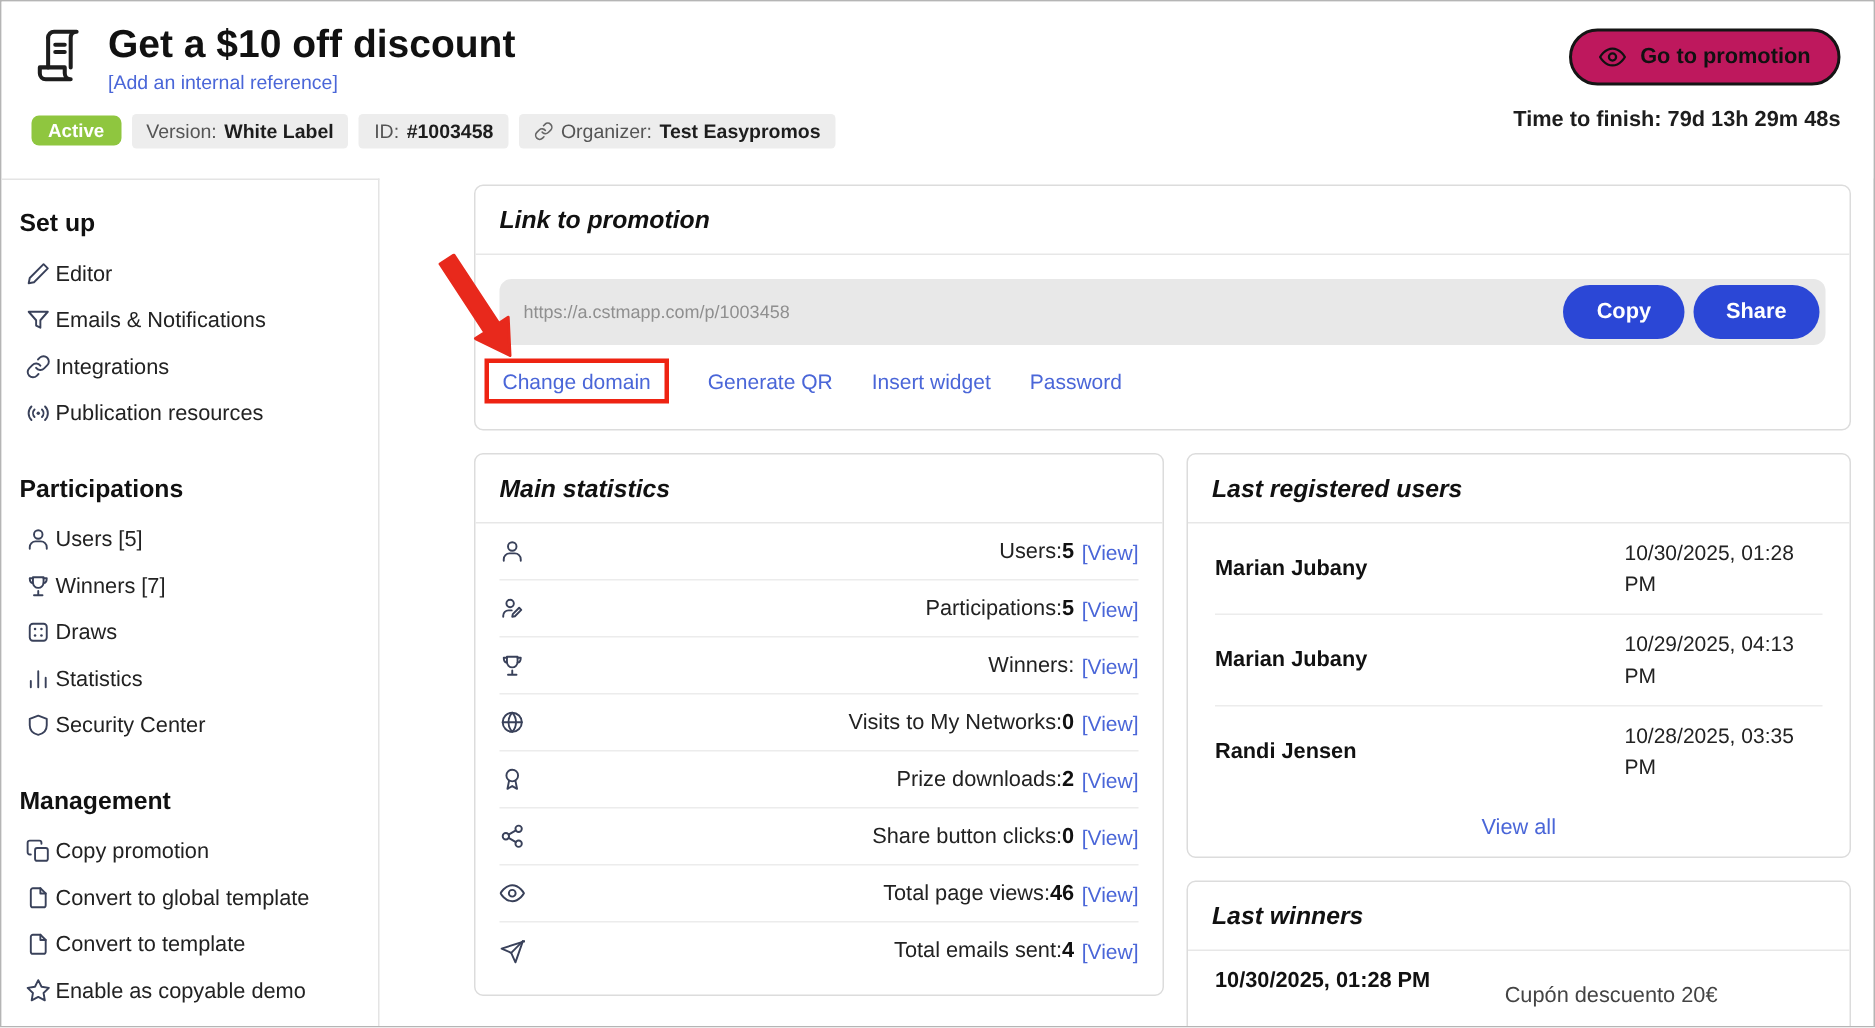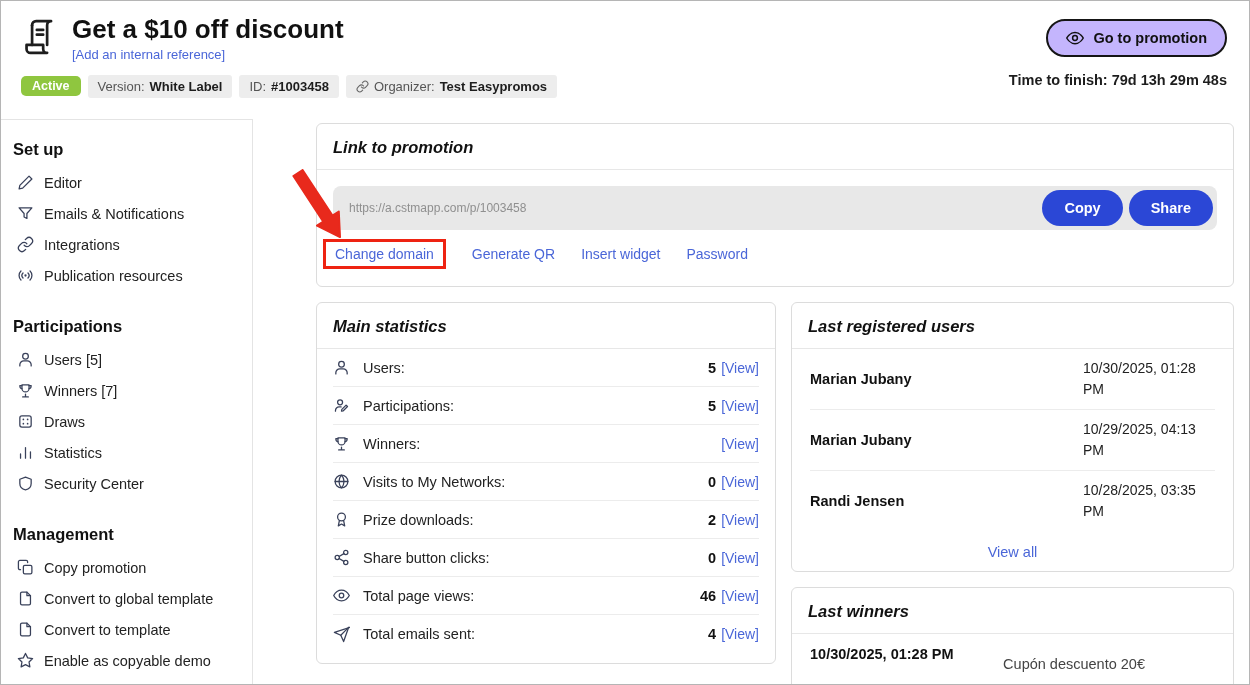--- a/index.html
+++ b/index.html
@@ -12,29 +12,29 @@
   .header-main { display:flex; gap:13px; align-items:flex-start; }
   .promo-icon { width:38px; height:38px; color:#1d1d1d; margin-top:3px; flex:none; }
   .title-block h1 { font-size:26px; font-weight:700; color:#111; line-height:1.1; }
   .internal-ref { color:#4a66d8; font-size:13px; margin-top:3px; display:inline-block; cursor:pointer; }
   .badges { display:flex; gap:7px; margin-top:12px; align-items:center; }
   .badge-active { background:#8fc63f; color:#fff; font-size:12.5px; font-weight:700; padding:3px 11px; border-radius:5px;text-align:right; }
   .chip { background:#ededed; color:#555; font-size:13px; padding:4px 10px; border-radius:3px; display:inline-flex; gap:5px; align-items:center; }
   .chip b { color:#1d1d1d; }
   .chip .mini-ico { width:13px; height:13px; color:#666; }
   .header-right { position:absolute; top:18px; right:22px; text-align:right; }
-  .go-btn { display:inline-flex; align-items:center; gap:9px; border:2px solid #151515; border-radius:22px; background:#c4b5fd; padding:8px 18px; font-size:14.5px; font-weight:700; cursor:pointer; font-family:inherit; color:#111; }
+  .go-btn { display:inline-flex; align-items:center; gap:9px; border:2px solid #151515; border-radius:22px; background:#be185d; padding:8px 18px; font-size:14.5px; font-weight:700; cursor:pointer; font-family:inherit; color:#111; }
   .go-btn svg { width:18px; height:18px; }
   .time-finish { margin-top:15px; font-size:14.5px; font-weight:700; color:#1d1d1d; }
 
   
   .sidebar { position:absolute; top:118px; left:0; width:252px; bottom:0; border-top:1px solid #e4e4e4; border-right:1px solid #e4e4e4; padding:12px 12px 0 12px; background:#fff; }
   .side-heading { font-size:16.5px; font-weight:700; color:#111; margin:8px 0 8px 0; }
   .side-section + .side-section .side-heading { margin-top:26px; }
-  .side-item { display:flex; align-items:center; gap:10px; padding:7px 4px; font-size:14.5px; color:#222; cursor:pointer; border-radius:4px; }
+  .side-item { display:flex; align-items:center; gap:3px; padding:7px 4px; font-size:14.5px; color:#222; cursor:pointer; border-radius:4px; }
   .ico { width:17px; height:17px; color:#39415a; flex:none; }
 
   
   .main { position:absolute; left:300px; top:118px; right:0; bottom:0; padding:4px 15px 0 15px; overflow:hidden; }
   .card { background:#fff; border:1px solid #dcdcdc; border-radius:6px; }
   .card-title { font-size:16.5px; font-weight:700; padding:14px 16px 12px; border-bottom:1px solid #e7e7e7; color:#111;font-style:italic; }
 
   .link-body { padding:16px 16px 24px; }
   .url-row { position:relative; }
   .url-input { background:#e8e8e8; border:none; border-radius:8px; height:44px; width:100%; padding:0 16px; color:#8f8f8f; font-size:12px; font-family:inherit; outline:none; }
@@ -42,21 +42,21 @@
   .btn-primary { background:#2b47d6; color:#fff; border:none; border-radius:18px; padding:0 22px; height:36px; font-size:14.5px; font-weight:700; cursor:pointer; font-family:inherit; }
   .link-row { display:flex; align-items:center; gap:26px; margin-top:16px; font-size:14px; }
   .text-link { color:#4a66d8; cursor:pointer; }
   .red-box { border:3px solid #ee2312; padding:4px 9px; margin:-7px 0 -7px -10px; }
 
   .columns { display:flex; gap:15px; margin-top:15px; align-items:flex-start; }
   .col-left { width:460px; flex:none; }
   .col-right { flex:1; min-width:0; }
 
   .stat-rows { padding:0 16px 10px; }
-  .stat-row { display:flex; align-items:center; height:38px; border-bottom:1px solid #ececec; font-size:14.5px; }
+  .stat-row { display:flex; align-items:center; height:38px; border-bottom:1px solid #ececec; font-size:14.5px;text-align:right; }
   .stat-row:last-child { border-bottom:none; }
   .stat-row .ico { margin-right:13px; }
   .stat-label { flex:1; color:#222; }
   .stat-value { font-weight:700; color:#111; }
   .stat-view { margin-left:5px; font-size:14px; }
 
   .user-rows { padding:0 18px; }
   .user-row { display:flex; justify-content:space-between; align-items:center; padding:9px 0; border-bottom:1px solid #ececec; }
   .user-name { font-weight:700; font-size:14.5px; color:#111; }
   .user-date { width:132px; font-size:14px; line-height:1.5; color:#222; }

